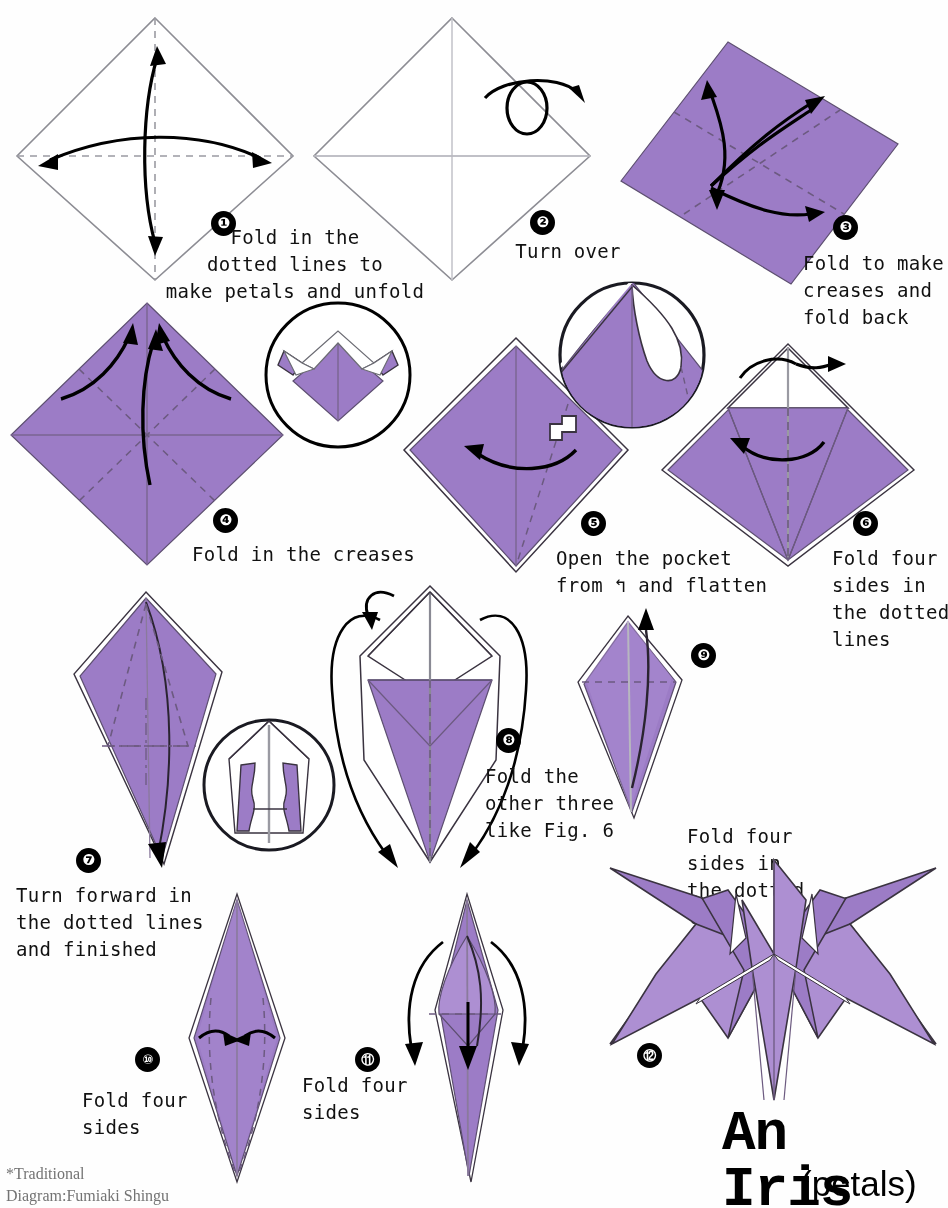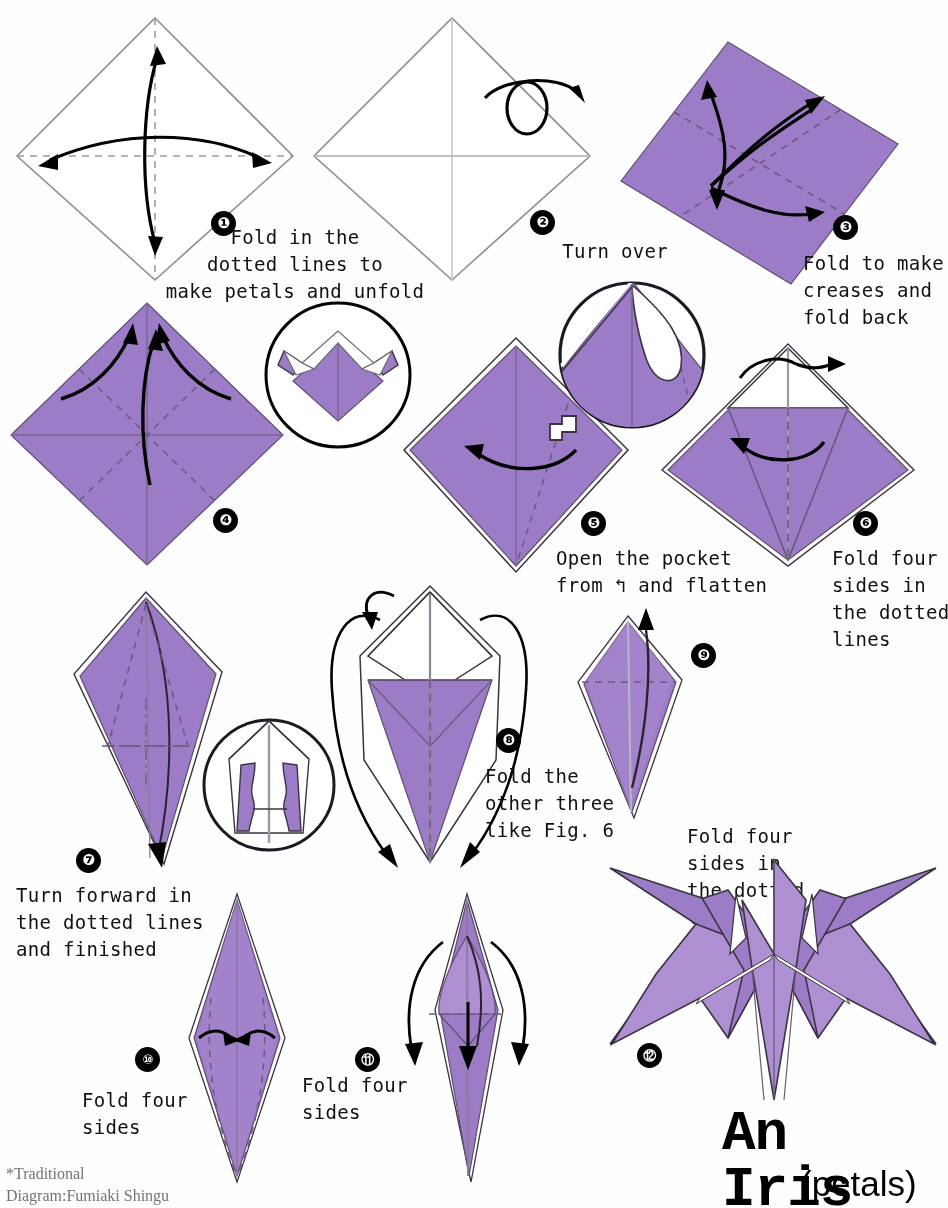--- a/index.html
+++ b/index.html
@@ -106,21 +106,21 @@
       <line x1="7" y1="148" x2="283" y2="148" stroke="#b0b0b8" stroke-width="1.2"></line>
       <path d="M48,10 L283,148" stroke="#c2c2c8" stroke-width="0" fill="none"></path>
       <g>
         <ellipse cx="220" cy="100" rx="20" ry="26" fill="none" stroke="#000" stroke-width="3.2"></ellipse>
         <path d="M178,90 C196,70 250,66 270,84" fill="none" stroke="#000" stroke-width="3.2"></path>
         <polygon points="278,95 262,80 272,77" fill="#000"></polygon>
       </g>
     </svg>
   </div>
   <div class="badge" style="left:530px; top:210px;">❷</div>
-  <div class="caption center" style="left:468px; top:238px; width:200px;text-align:right;">Turn over</div>
+  <div class="caption center" style="left:468px; top:238px; width:200px;">Turn over</div>
 
   <div class="fig" style="left:615px; top:38px;">
     <svg width="290" height="250" viewBox="0 0 290 250">
       <polygon points="113,4 283,106 176,246 6,143" fill="#9c7cc6" stroke="#5d4f70" stroke-width="1.2"></polygon>
       <line x1="59" y1="74" x2="229" y2="176" stroke="#6c5a80" stroke-width="1.6" stroke-dasharray="7,6"></line>
       <line x1="145" y1="124" x2="145" y2="124" stroke="#6c5a80" stroke-width="1"></line>
       <line x1="69" y1="176" x2="225" y2="72" stroke="#6c5a80" stroke-width="1.6" stroke-dasharray="7,6"></line>
       <path d="M100,160 C120,120 105,82 96,56" fill="none" stroke="#000" stroke-width="3.2"></path>
       <polygon points="92,42 86,62 102,59" fill="#000"></polygon>
       <polygon points="102,172 94,152 110,152" fill="#000"></polygon>
@@ -160,20 +160,21 @@
       <polygon points="80,47 125,86 80,126 35,86" fill="#9c7cc6" stroke="#5d4f70" stroke-width="1.2"></polygon>
       <line x1="80" y1="47" x2="80" y2="126" stroke="#7a6590" stroke-width="1.4"></line>
       <polygon points="35,80 20,70 26,56 44,68" fill="#9c7cc6" stroke="#3a3340" stroke-width="1.4"></polygon>
       <polygon points="125,80 140,70 134,56 116,68" fill="#9c7cc6" stroke="#3a3340" stroke-width="1.4"></polygon>
       <polygon points="44,68 80,36 116,68 104,74 80,48 56,74" fill="#ffffff" stroke="#6b6b73" stroke-width="1.2"></polygon>
       <polygon points="26,56 44,68 56,74 38,80" fill="#ffffff" stroke="#6b6b73" stroke-width="1.1"></polygon>
       <polygon points="134,56 116,68 104,74 122,80" fill="#ffffff" stroke="#6b6b73" stroke-width="1.1"></polygon>
     </svg>
   </div>
   <div class="badge" style="left:213px; top:508px;">❹</div>
+  <div class="caption left" style="left:192px; top:541px; width:280px;">Fold in the creases</div>
 
   <div class="fig" style="left:400px; top:332px;">
     <svg width="240" height="250" viewBox="0 0 240 250">
       <polygon points="116,6 228,118 116,240 4,118" fill="#ffffff" stroke="#3a3340" stroke-width="1.5"></polygon>
       <polygon points="116,14 222,118 116,234 10,118" fill="#9c7cc6" stroke="#5d4f70" stroke-width="1.2"></polygon>
       <line x1="116" y1="14" x2="116" y2="234" stroke="#7a6590" stroke-width="1.4"></line>
       <line x1="168" y1="72" x2="116" y2="234" stroke="#6c5a80" stroke-width="1.5" stroke-dasharray="7,6"></line>
       <path d="M176,118 C155,140 112,144 78,122" fill="none" stroke="#000" stroke-width="3.4"></path>
       <polygon points="64,114 84,112 80,128" fill="#000"></polygon>
       <g>

